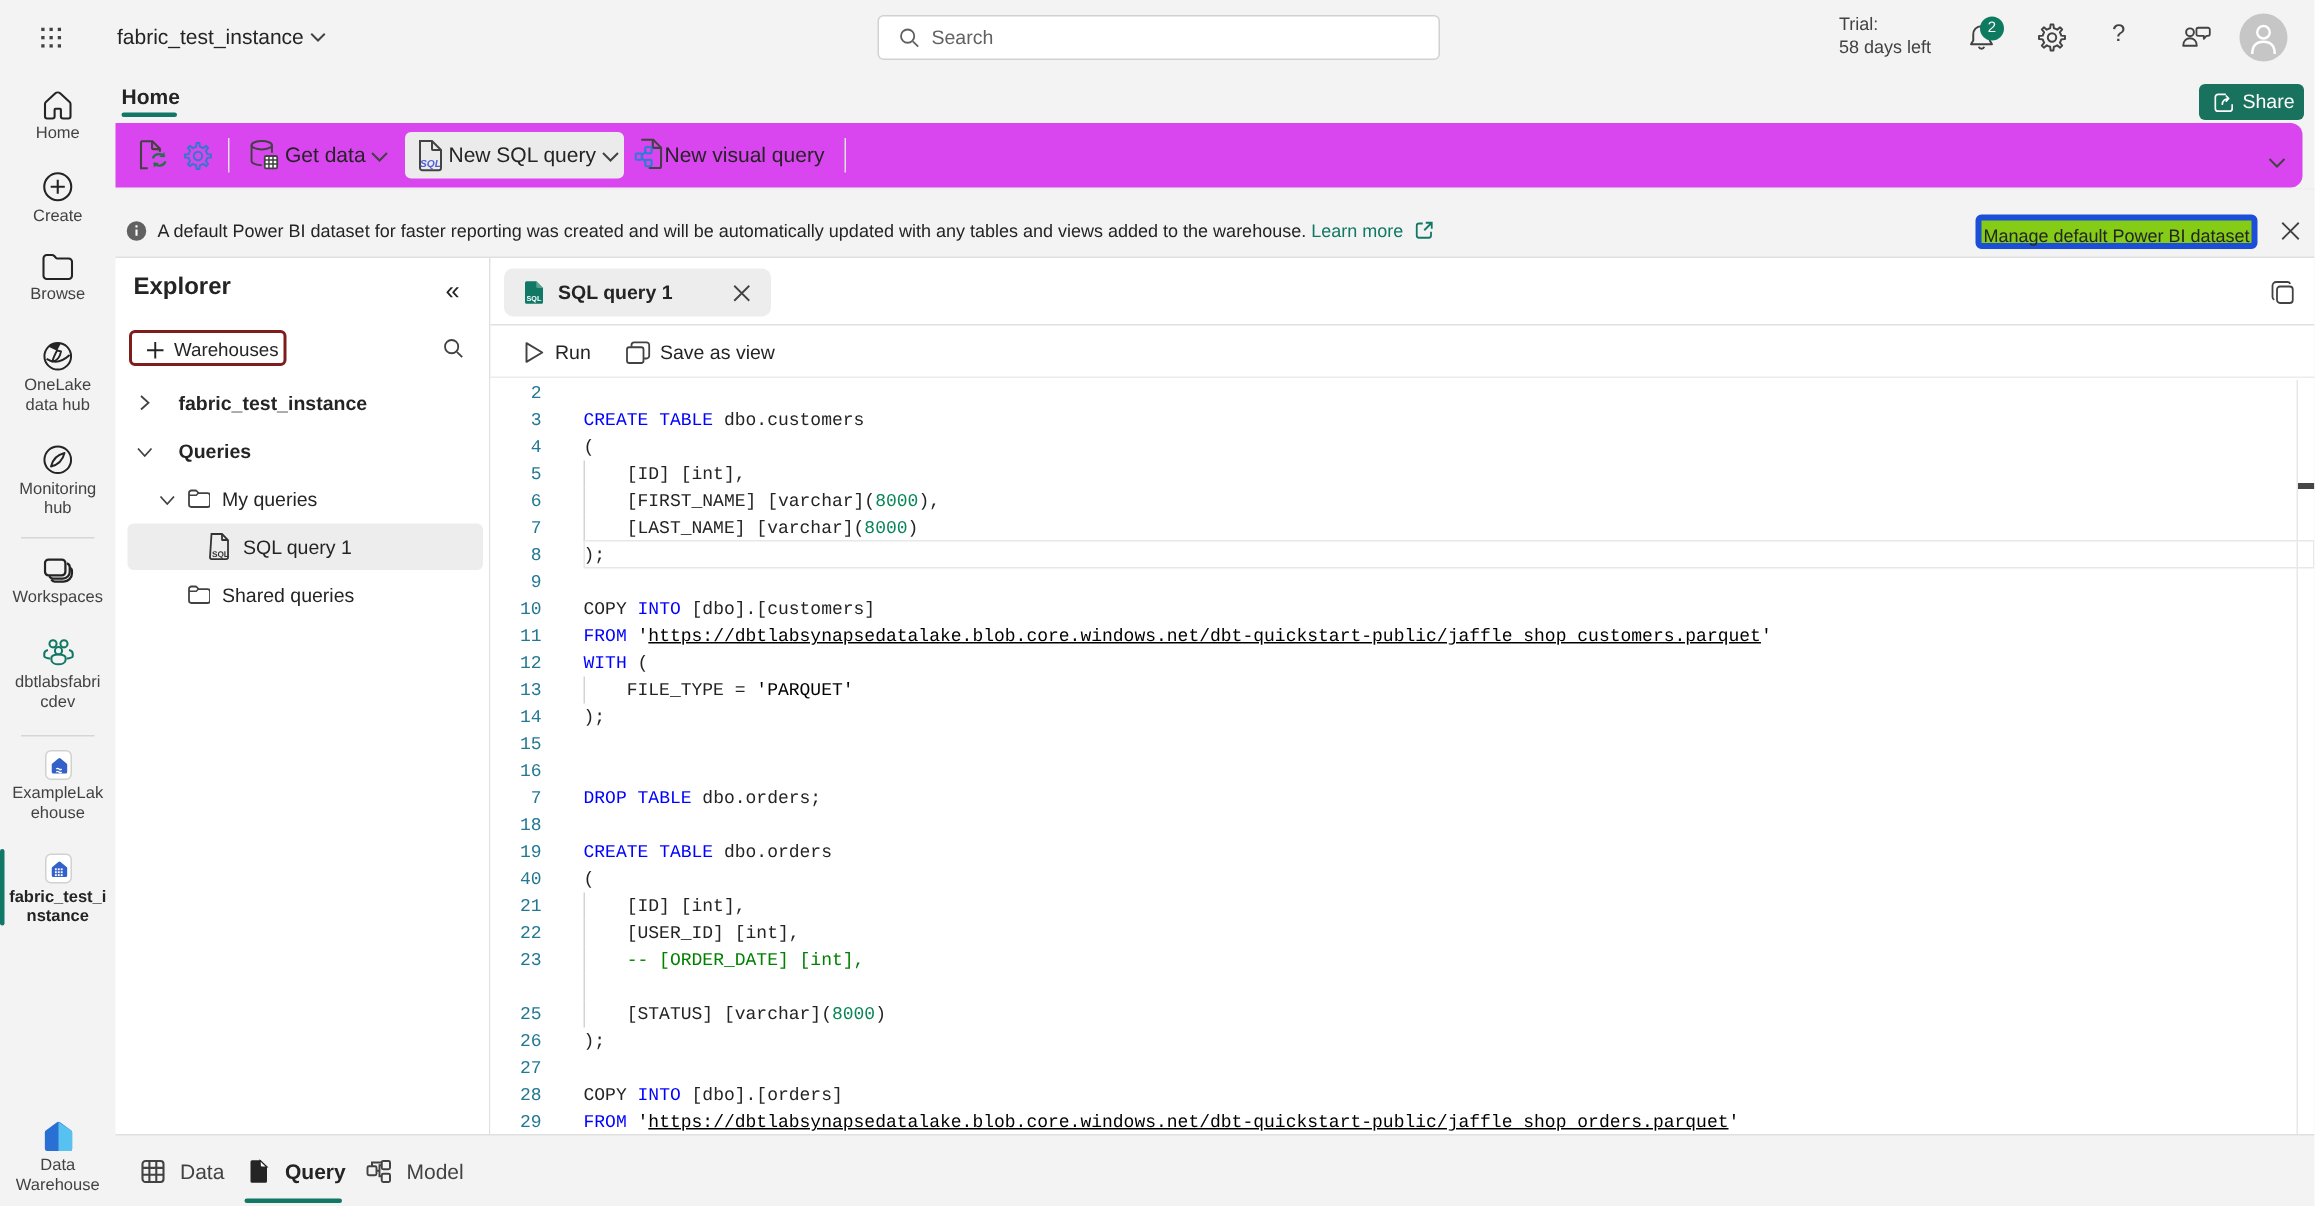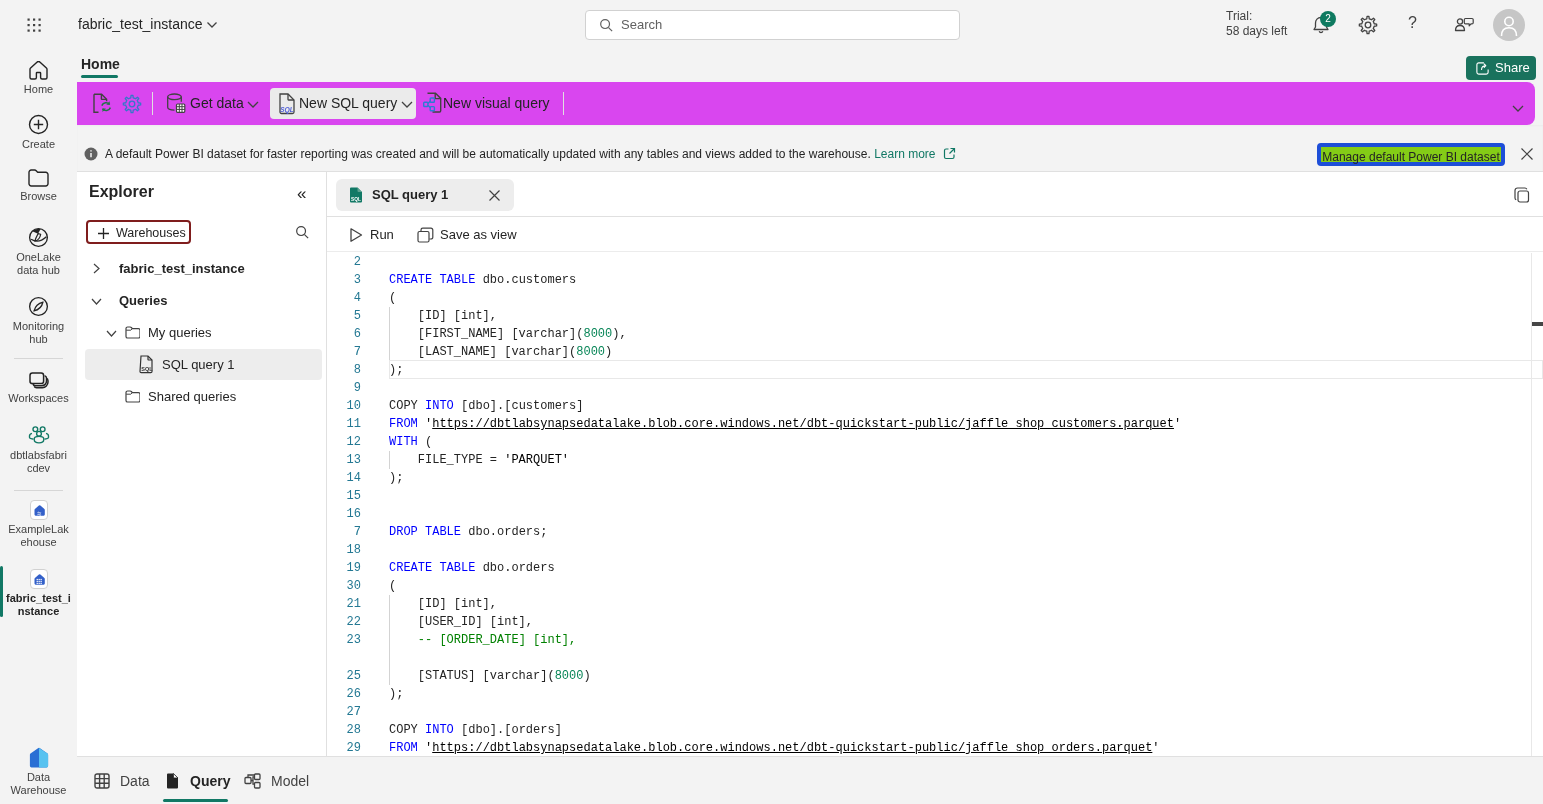--- a/index.html
+++ b/index.html
@@ -434,21 +434,21 @@
     <div class="cl" style="top:162px;"><span class="ln">11</span><span class="ct"><span class="kw">FROM</span> <span class="str">'<span class="url">https://dbtlabsynapsedatalake.blob.core.windows.net/dbt-quickstart-public/jaffle_shop_customers.parquet</span>'</span></span></div>
     <div class="cl" style="top:180px;"><span class="ln">12</span><span class="ct"><span class="kw">WITH</span> (</span></div>
     <div class="cl" style="top:198px;"><span class="ln">13</span><span class="ct">    FILE_TYPE = <span class="str">'PARQUET'</span></span></div>
     <div class="guide" style="top:198px;height:18px;"></div>
     <div class="cl" style="top:216px;"><span class="ln">14</span><span class="ct">);</span></div>
     <div class="cl" style="top:234px;"><span class="ln">15</span><span class="ct"></span></div>
     <div class="cl" style="top:252px;"><span class="ln">16</span><span class="ct"></span></div>
     <div class="cl" style="top:270px;"><span class="ln">7</span><span class="ct"><span class="kw">DROP</span> <span class="kw">TABLE</span> dbo.orders;</span></div>
     <div class="cl" style="top:288px;"><span class="ln">18</span><span class="ct"></span></div>
     <div class="cl" style="top:306px;"><span class="ln">19</span><span class="ct"><span class="kw">CREATE</span> <span class="kw">TABLE</span> dbo.orders</span></div>
-    <div class="cl" style="top:324px;"><span class="ln">30</span><span class="ct">(</span></div>
+    <div class="cl" style="top:324px;"><span class="ln">40</span><span class="ct">(</span></div>
     <div class="cl" style="top:342px;"><span class="ln">21</span><span class="ct">    [ID] [int],</span></div>
     <div class="guide" style="top:342px;height:18px;"></div>
     <div class="cl" style="top:360px;"><span class="ln">22</span><span class="ct">    [USER_ID] [int],</span></div>
     <div class="guide" style="top:360px;height:18px;"></div>
     <div class="cl" style="top:378px;"><span class="ln">23</span><span class="ct">    <span class="com">-- [ORDER_DATE] [int],</span></span></div>
     <div class="guide" style="top:378px;height:18px;"></div>
     <div class="guide" style="top:396px;height:18px;"></div>
     <div class="cl" style="top:414px;"><span class="ln">25</span><span class="ct">    [STATUS] [varchar](<span class="num">8000</span>)</span></div>
     <div class="guide" style="top:414px;height:18px;"></div>
     <div class="cl" style="top:432px;"><span class="ln">26</span><span class="ct">);</span></div>

